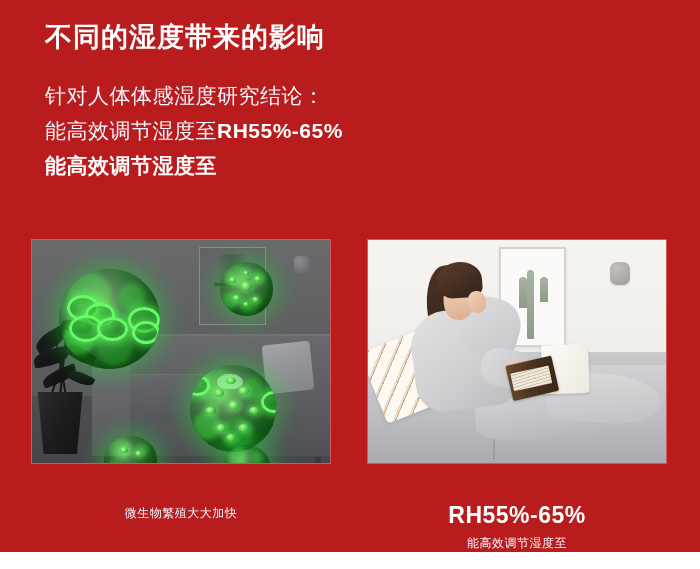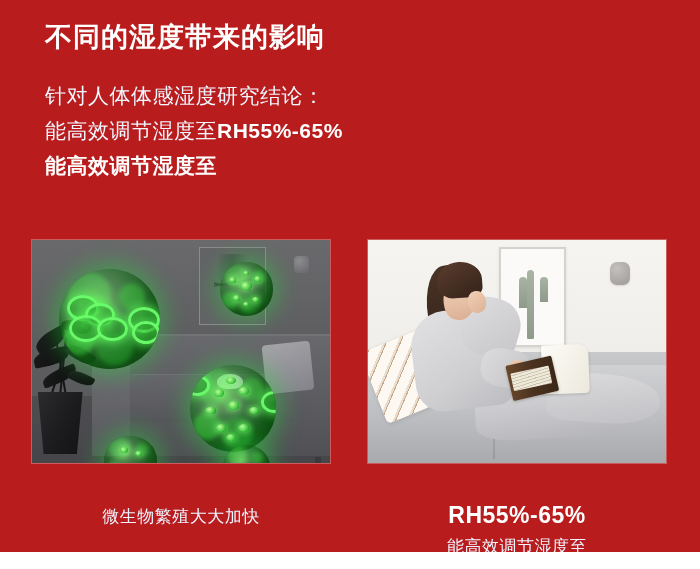--- a/index.html
+++ b/index.html
@@ -387,21 +387,21 @@
   .caption .cap-title {
     display: block;
     font-size: 23px;
     font-weight: bold;
     letter-spacing: 0.5px;
     line-height: 30px;
   }
   .caption .cap-sub {
     display: block;
     margin-top: 5px;
-    font-size: 17px;
+    font-size: 12px;
     font-weight: normal;
     letter-spacing: 0.5px;
     color: #eef3ff;
   }
 </style>
 </head>
 <body>
 
 <div id="stage">
 

